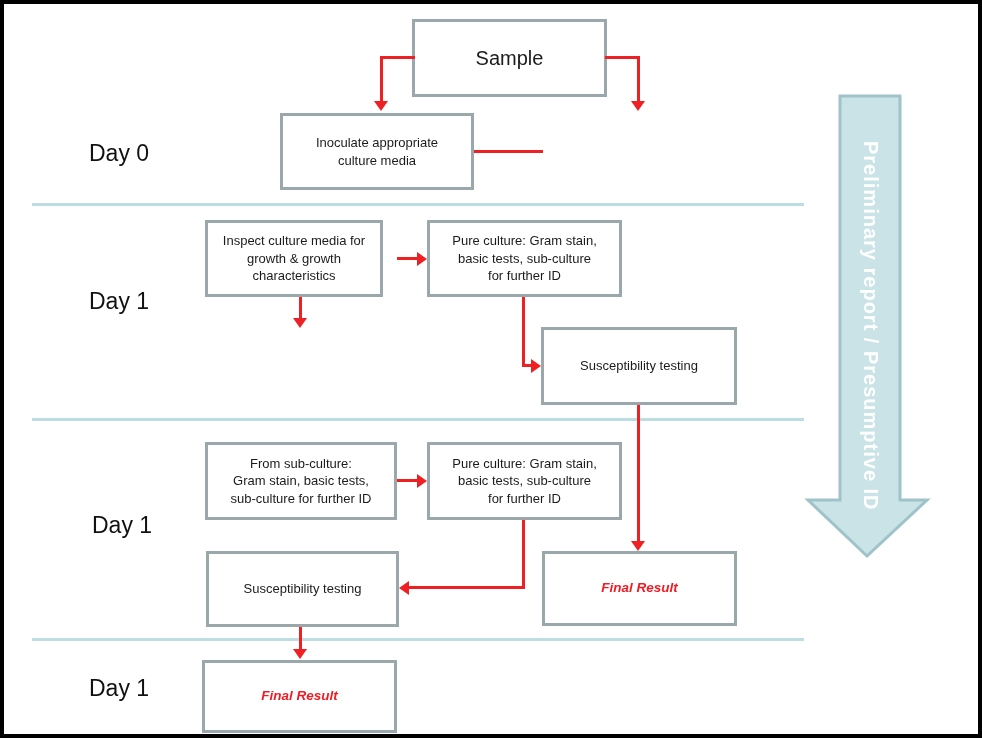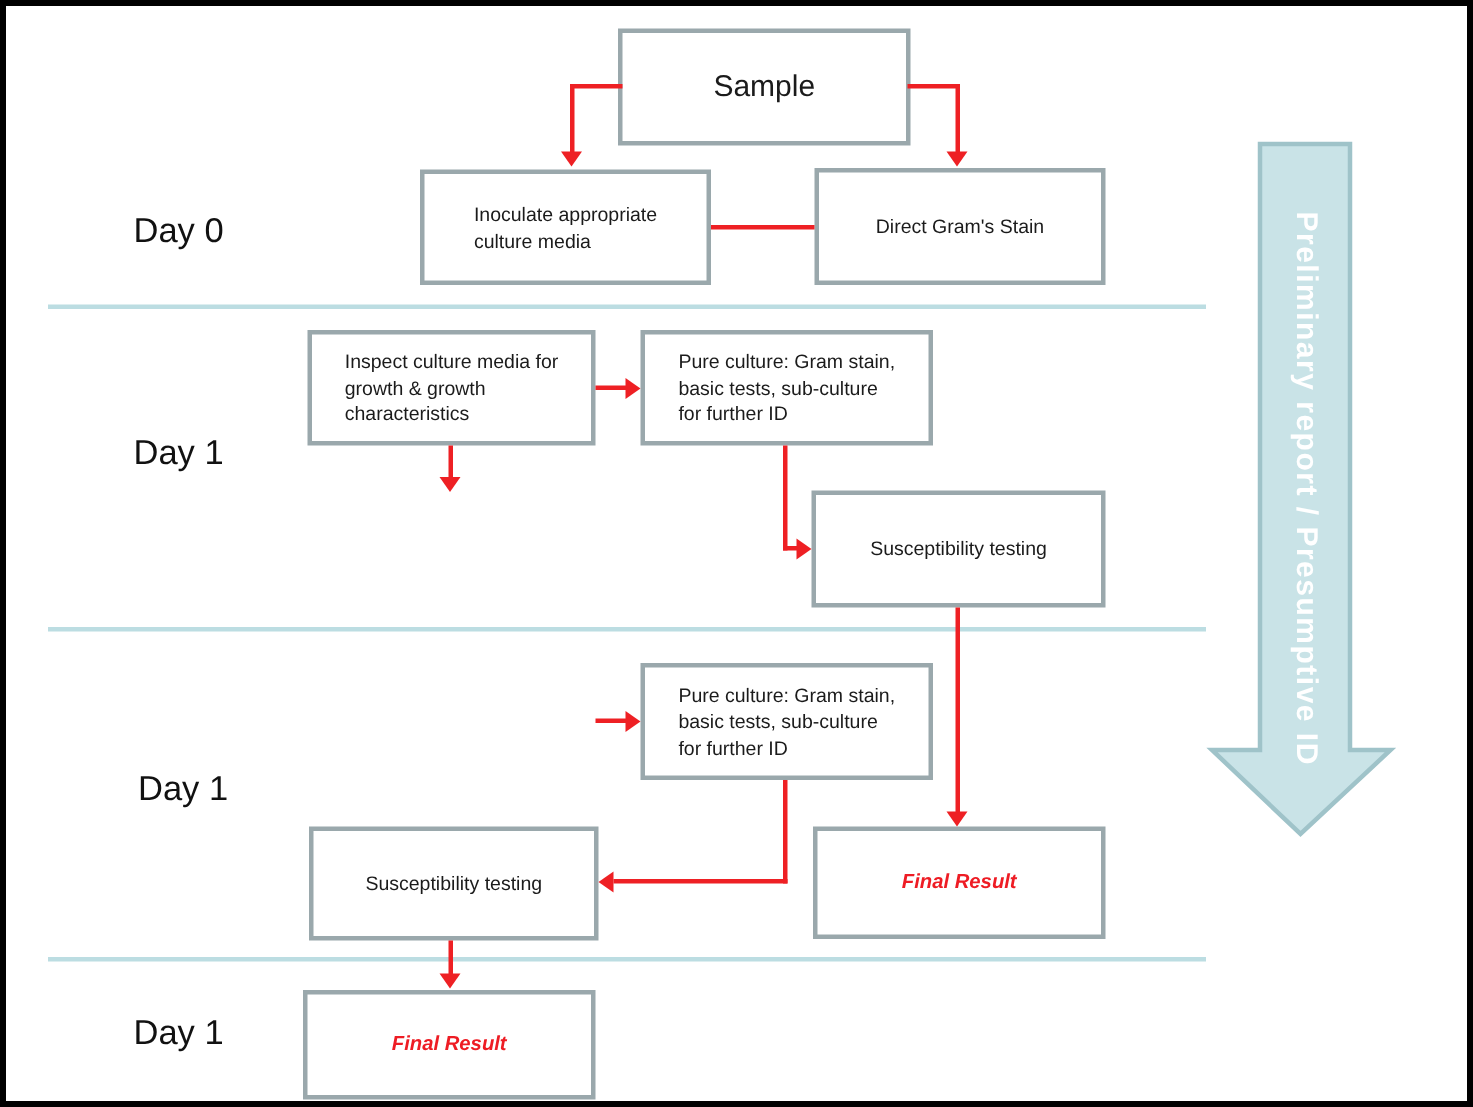--- a/index.html
+++ b/index.html
@@ -33,20 +33,21 @@
     background:var(--divider);
   }
   .node{
     position:absolute;
     box-sizing:border-box;
     background:#fff;
     border:3px solid var(--box-border);
     display:flex;
     align-items:center;
     justify-content:center;
+    text-align:center;
     padding:3px 8px;
   }
   .node-text{
     font-size:13px;
     line-height:1.35;
     color:var(--text);
     white-space:pre-line;
   }
   .node-text.big{font-size:20px;}
   .node-text.final{
@@ -117,41 +118,43 @@
 
   <div class="node" style="left:408px;top:15px;width:195px;height:78px">
     <span class="node-text big">Sample</span>
   </div>
 
   <div class="node" style="left:276px;top:109px;width:194px;height:77px">
     <span class="node-text">Inoculate appropriate
 culture media</span>
   </div>
 
-  <div class="node" style="left:539px;top:108px;width:194px;height:78px">
-    <span class="node-text">Direct Gram's Stain</span>
-  </div>
-
-  <div class="node" style="left:201px;top:216px;width:192px;height:77px">
+
+  <div class="node" style="left:201px;top:216px;width:178px;height:77px">
     <span class="node-text">Inspect culture media for
 growth &amp; growth
 characteristics</span>
   </div>
 
   <div class="node" style="left:423px;top:216px;width:195px;height:77px">
     <span class="node-text">Pure culture: Gram stain,
 basic tests, sub-culture
 for further ID</span>
   </div>
 
 
   <div class="node" style="left:537px;top:323px;width:196px;height:78px">
     <span class="node-text">Susceptibility testing</span>
   </div>
 
+  <div class="node" style="left:201px;top:438px;width:192px;height:78px">
+    <span class="node-text">From sub-culture:
+Gram stain, basic tests,
+sub-culture for further ID</span>
+  </div>
 
   <div class="node" style="left:423px;top:438px;width:195px;height:78px">
     <span class="node-text">Pure culture: Gram stain,
 basic tests, sub-culture
 for further ID</span>
   </div>
 
   <div class="node" style="left:202px;top:547px;width:193px;height:76px">
     <span class="node-text">Susceptibility testing</span>
   </div>

